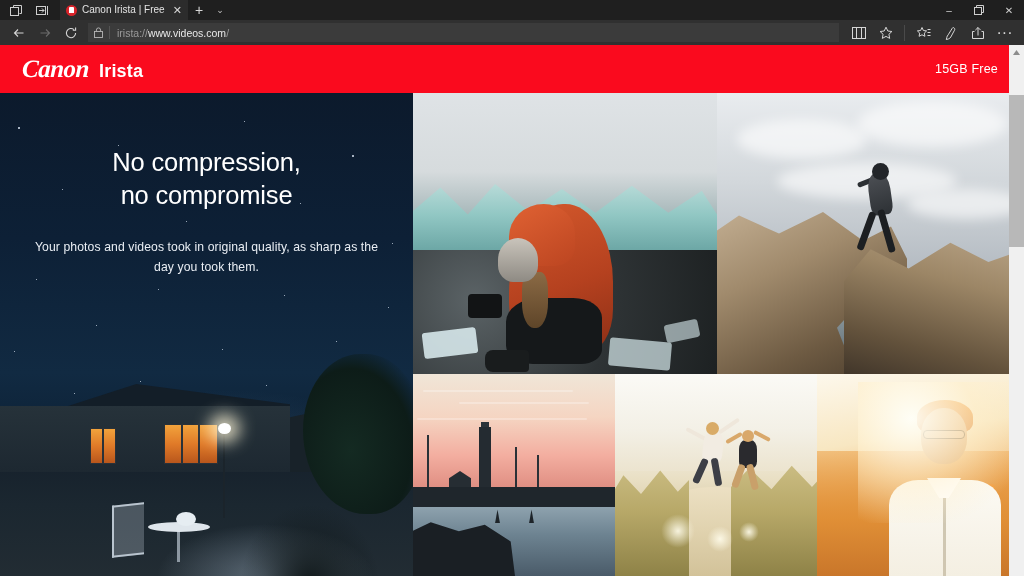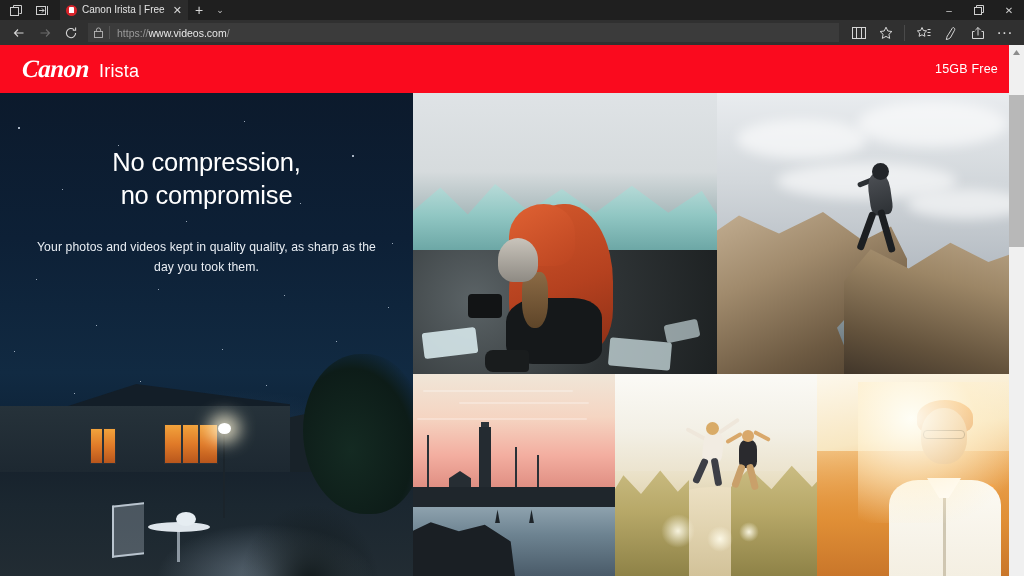--- a/index.html
+++ b/index.html
@@ -100,21 +100,21 @@
   }
   .brand { display: flex; align-items: baseline; gap: 10px; }
   .brand-canon {
     font-family: "Liberation Serif", serif;
     font-weight: bold; font-style: italic;
     font-size: 25px; color: #ffffff;
     letter-spacing: -0.5px;
     transform: skewX(-2deg);
   }
   .brand-irista {
-    font-size: 18px; color: #ffffff; font-weight: 400;
+    font-size: 18px; color: #ffffff; font-weight: 700;
     letter-spacing: 0.2px;
   }
   .header-right {
     margin-left: auto; display: flex; align-items: flex-end;
     gap: 10px; padding-right: 26px;
   }
   .free-label { font-size: 12.5px; color: #ffffff; letter-spacing: 0.2px; }
   .start-btn {
     border: 1px solid #ffffff; color: #ffffff;
     font-size: 10.5px; font-weight: bold; letter-spacing: 2.2px;
@@ -535,21 +535,21 @@
     </div>
 
     <div class="urlbar">
       <span class="url-lock">
         <svg width="9" height="11" viewBox="0 0 9 11" fill="none" stroke="currentColor" stroke-width="0.9">
           <rect x="0.5" y="4.5" width="8" height="6"></rect>
             <path d="M2.4 4.5V3a2.1 2.1 0 0 1 4.2 0v1.5"></path>
         </svg>
       </span>
       <span class="url-sep"></span>
-      <span class="url-text"><span>https://</span><b>www.videos.com</b><span>/</span></span>
+      <span class="url-text"><span>irista://</span><b>www.videos.com</b><span>/</span></span>
     </div>
 
     <div class="nav-right">
       <div class="nav-btn">
         <svg width="14" height="12" viewBox="0 0 14 12" fill="none" stroke="currentColor" stroke-width="1">
           <rect x="0.5" y="0.5" width="13" height="11"></rect>
             <path d="M4.5 0.5v11M9.5 0.5v11"></path>
         </svg>
       </div>
       <div class="nav-btn">
@@ -639,21 +639,21 @@
         <div class="table"></div>
         <div class="flowers"></div>
         <div class="bush-r"></div>
         <div class="plant"></div>
 
         <div class="hero-copy">
           <h1 class="hero-title">
             <span>No compression,</span><br>
             <span>no compromise</span>
           </h1>
-          <p class="hero-sub">Your photos and videos kept in quality quality, as sharp as the day you took them.</p>
+          <p class="hero-sub">Your photos and videos took in original quality, as sharp as the day you took them.</p>
         </div>
       </div>
 
       <div class="hero-right">
 
         <div class="grid-top">
 
           <div class="ph ph1">
             <div class="p1-ice"></div>
             <div class="p1-shore"></div>

